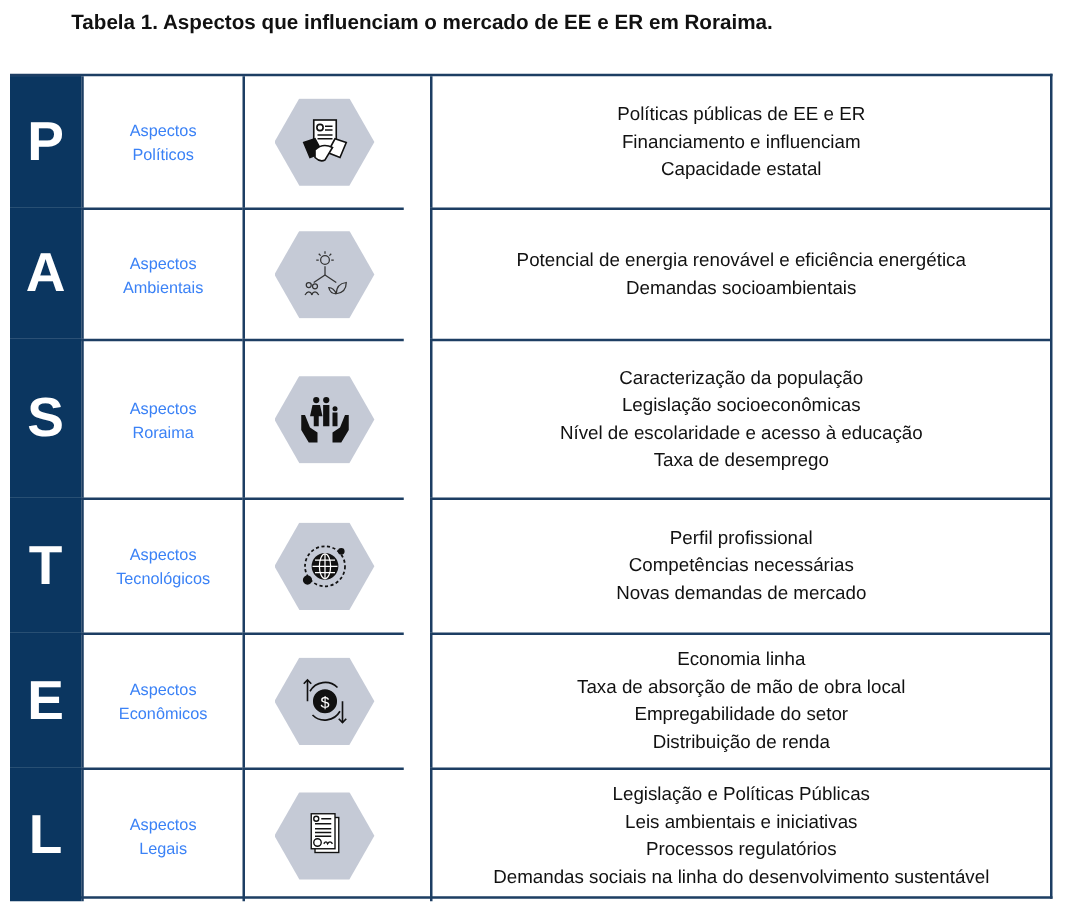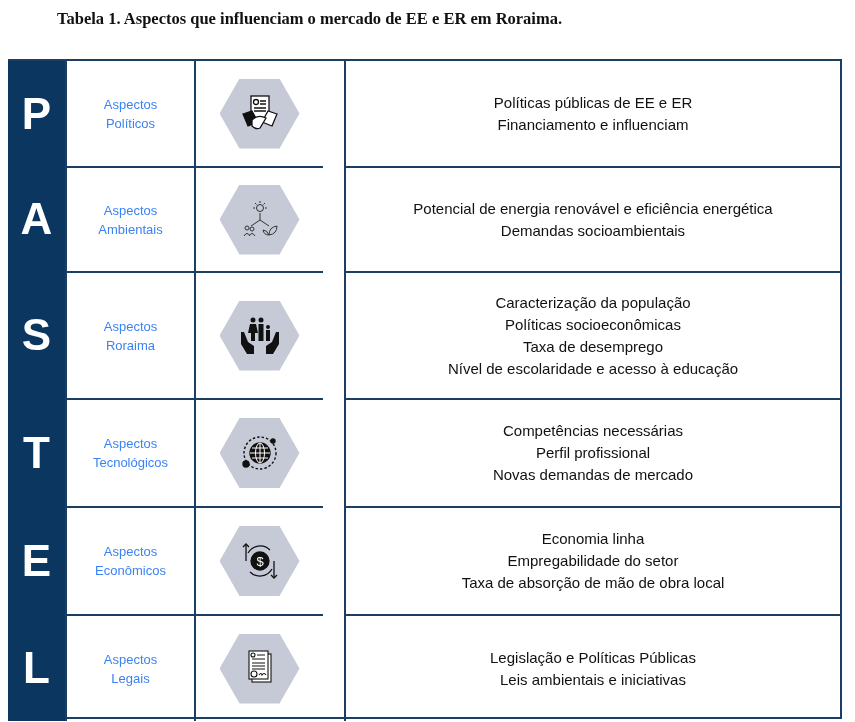--- a/index.html
+++ b/index.html
@@ -2,21 +2,21 @@
 <html><head>
 <meta charset="utf-8">
 <style>
   * { box-sizing: border-box; margin: 0; padding: 0; }
   body {
     width: 855px; height: 722px; background: #ffffff;
     font-family: "Liberation Sans", sans-serif; position: relative; overflow: hidden;
   }
   .title {
     position: absolute; left: 57px; top: 9px;
-    font-size: 16.5px; font-weight: bold; color: #111111; font-family: Liberation Serif, serif;
+    font-size: 16.5px; font-weight: bold; color: #111111;
   }
   .table {
     position: absolute; left: 8px; top: 59px; width: 834px; height: 660px;
     display: grid;
     grid-template-columns: 57px 129px 129px 1fr;
     grid-template-rows: 105px 105px 127px 108px 108px 107px;
     border: 2px solid #1d3e63; border-left: none;
   }
   .letter {
     background: #0b3660; color: #ffffff; font-weight: bold; font-size: 44px;
@@ -62,20 +62,21 @@
           <line x1="16" y1="19" x2="28" y2="19"></line>
         <polygon points="5,22 14,19 20,30 10,34" fill="#111"></polygon>
           <polygon points="39,22 30,19 24,30 34,34" fill="#fff"></polygon>
           <path d="M14 28 q6 -6 14 -2 l-6 10 q-4 2 -8 -2z" fill="#fff"></path>
       </svg>
     </div>
   </div>
   <div class="cell items first">
     <div>Políticas públicas de EE e ER</div>
     <div>Financiamento e influenciam</div>
+    <div>Capacidade estatal</div>
   </div>
 
   <div class="letter">A</div>
   <div class="cell aspect">
       <div>
         <div>Aspectos</div>
         <div>Ambientais</div>
       </div>
     </div>
   <div class="cell">
@@ -118,23 +119,23 @@
           <rect x="20.5" y="10" width="5" height="17"></rect>
         <circle cx="30" cy="13" r="2"></circle>
           <rect x="28" y="16" width="4" height="11"></rect>
         <path d="M3 18 l3 0 l4 10 l6 4 v8 h-7 l-6 -10z"></path>
           <path d="M41 18 l-3 0 l-4 10 l-6 4 v8 h7 l6 -10z"></path>
       </svg>
     </div>
   </div>
   <div class="cell items">
     <div>Caracterização da população</div>
-    <div>Políticas socioeconômicas</div>
+    <div>Legislação socioeconômicas</div>
+    <div>Nível de escolaridade e acesso à educação</div>
     <div>Taxa de desemprego</div>
-    <div>Nível de escolaridade e acesso à educação</div>
   </div>
 
   <div class="letter">T</div>
   <div class="cell aspect">
       <div>
         <div>Aspectos</div>
         <div>Tecnológicos</div>
       </div>
     </div>
   <div class="cell">
@@ -148,22 +149,22 @@
             <line x1="22" y1="12" x2="22" y2="32"></line>
             <line x1="14" y1="17" x2="30" y2="17"></line>
             <line x1="14" y1="27" x2="30" y2="27"></line>
           </g>
         <circle cx="35" cy="10" r="2" fill="#111"></circle>
           <circle cx="8" cy="33" r="3" fill="#111"></circle>
       </svg>
     </div>
   </div>
   <div class="cell items">
+    <div>Perfil profissional</div>
     <div>Competências necessárias</div>
-    <div>Perfil profissional</div>
     <div>Novas demandas de mercado</div>
   </div>
 
   <div class="letter">E</div>
   <div class="cell aspect">
       <div>
         <div>Aspectos</div>
         <div>Econômicos</div>
       </div>
     </div>
@@ -176,22 +177,23 @@
           <polyline points="5,8 8,5 11,8"></polyline>
         <line x1="36" y1="22" x2="36" y2="39"></line>
           <polyline points="33,36 36,39 39,36"></polyline>
         <circle cx="22" cy="22" r="9" fill="#111"></circle>
         <text x="22" y="27" text-anchor="middle" font-size="13" fill="#fff" stroke="none" font-family="Liberation Sans, sans-serif">$</text>
       </svg>
     </div>
   </div>
   <div class="cell items">
     <div>Economia linha</div>
+    <div>Taxa de absorção de mão de obra local</div>
     <div>Empregabilidade do setor</div>
-    <div>Taxa de absorção de mão de obra local</div>
+    <div>Distribuição de renda</div>
   </div>
 
   <div class="letter">L</div>
   <div class="cell aspect">
       <div>
         <div>Aspectos</div>
         <div>Legais</div>
       </div>
     </div>
   <div class="cell">
@@ -206,15 +208,17 @@
           <line x1="14" y1="19" x2="27" y2="19"></line>
           <line x1="14" y1="22" x2="27" y2="22"></line>
         <circle cx="16" cy="27" r="3"></circle>
           <path d="M21 28 q2 -3 3 0 q2 -3 4 0"></path>
       </svg>
     </div>
   </div>
   <div class="cell items">
     <div>Legislação e Políticas Públicas</div>
     <div>Leis ambientais e iniciativas</div>
+    <div>Processos regulatórios</div>
+    <div>Demandas sociais na linha do desenvolvimento sustentável</div>
   </div>
 
 </div>
 
 </body></html>

